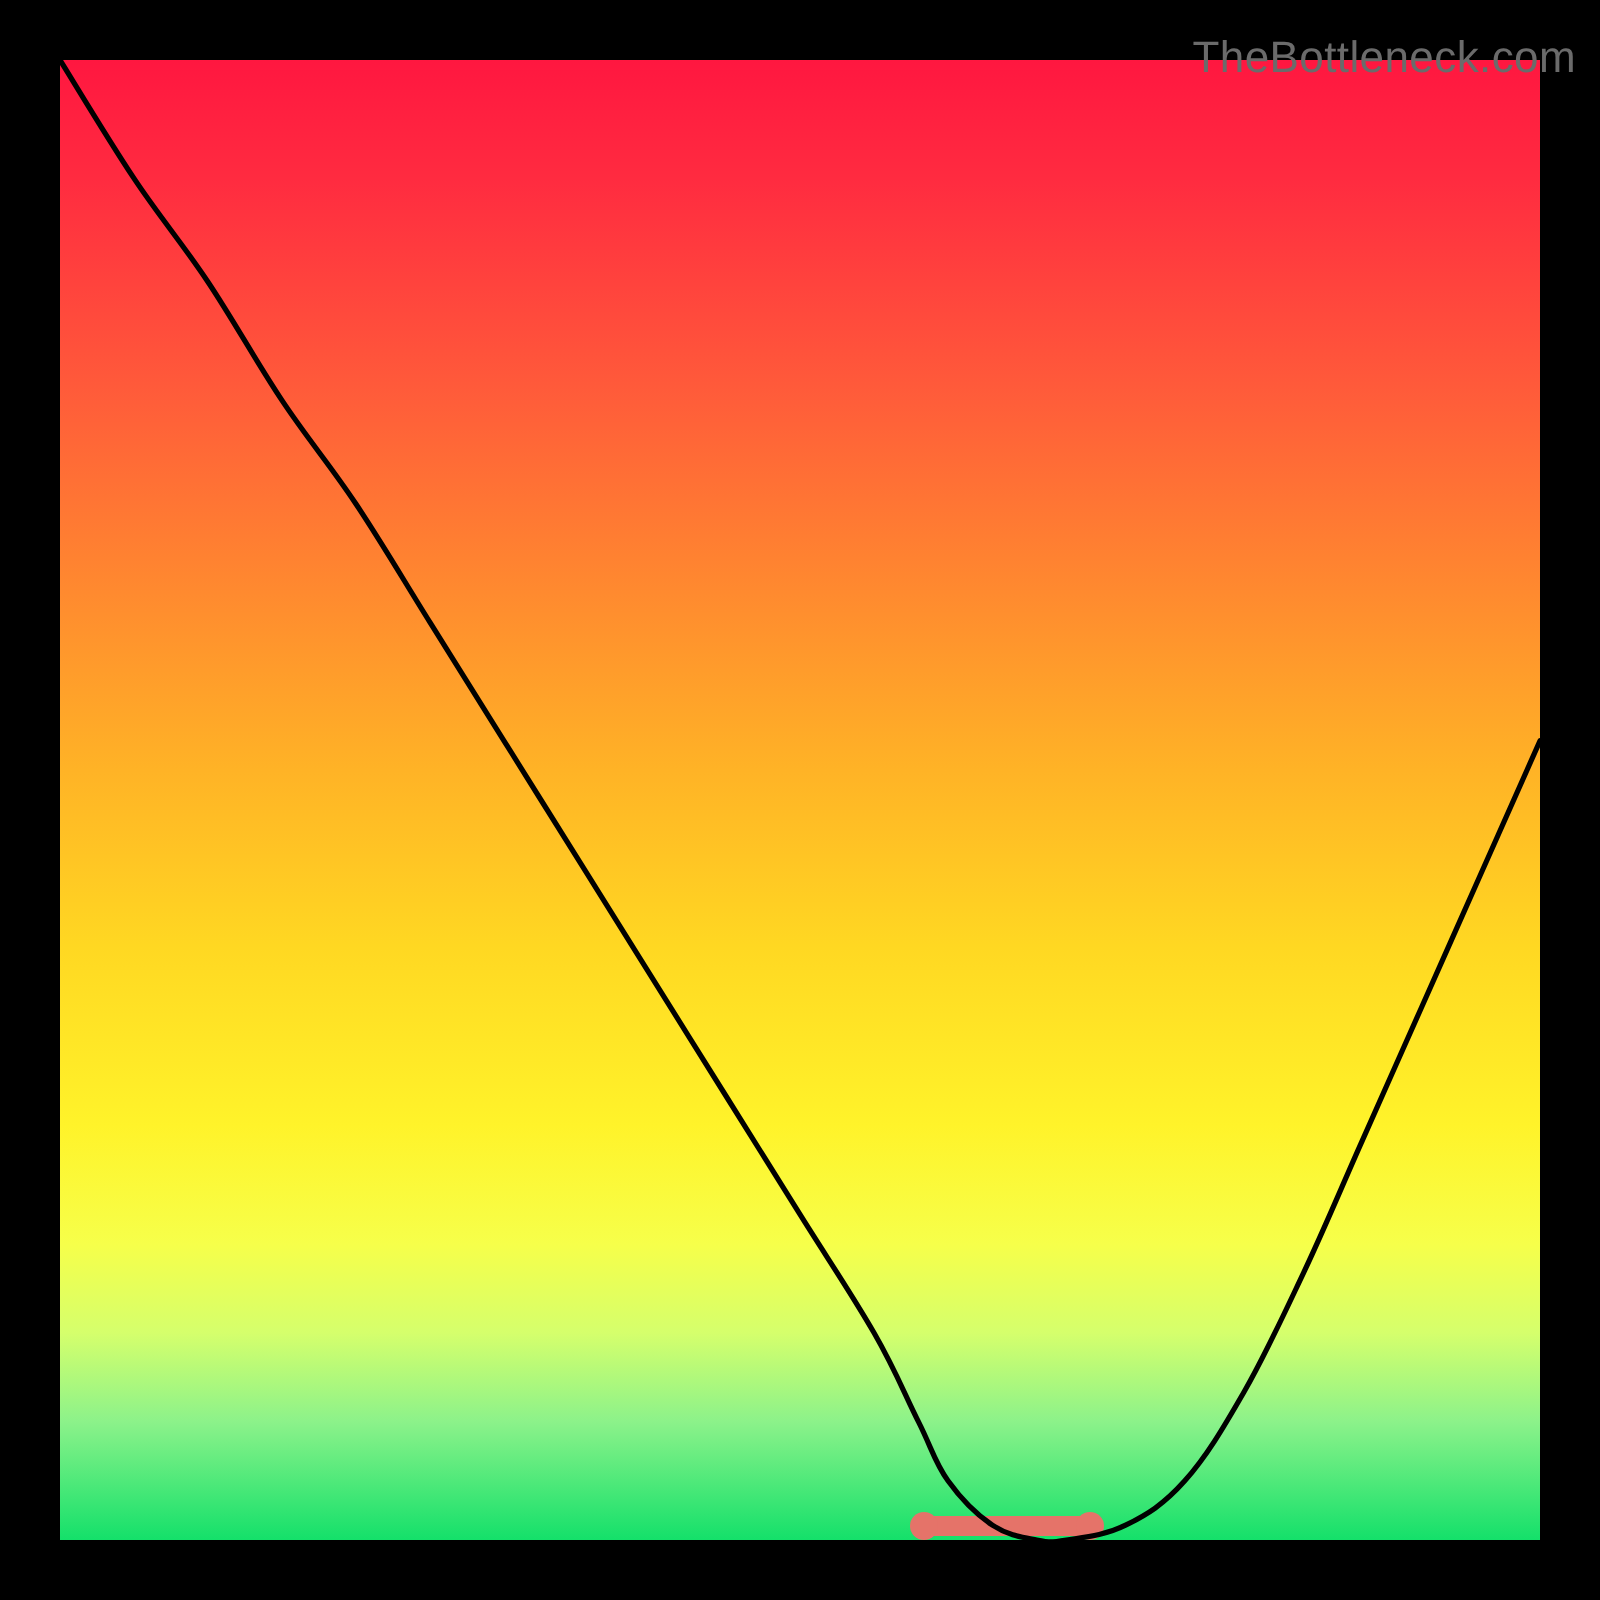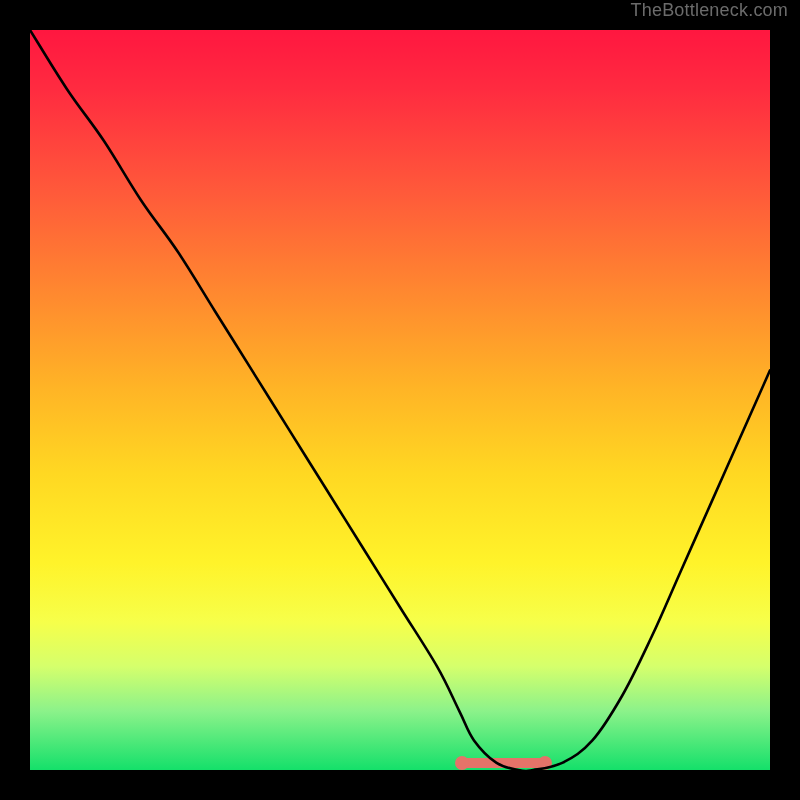--- a/index.html
+++ b/index.html
@@ -12,24 +12,24 @@
     font-family: Arial, Helvetica, sans-serif;
   }
   .frame {
     position: relative;
     width: 800px;
     height: 800px;
     background: #000;
   }
   .watermark {
     position: absolute;
-    top: 0;
+    top: 16px;
     right: 12px;
     color: #6b6b6b;
-    font-size: 18px;
+    font-size: 22px;
     font-weight: 400;
     letter-spacing: 0.2px;
     z-index: 10;
   }
   .plot-area {
     position: absolute;
     left: 30px;
     top: 30px;
     width: 740px;
     height: 740px;

